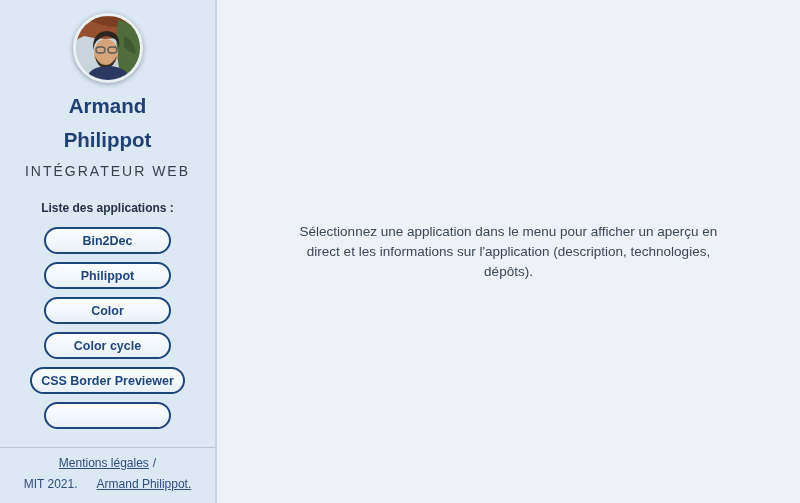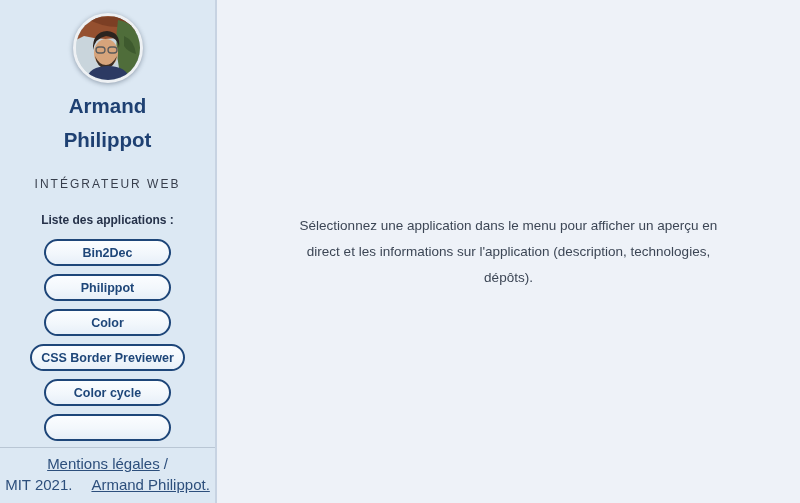--- a/index.html
+++ b/index.html
@@ -25,21 +25,21 @@
     box-shadow: 0 1px 5px rgba(27,43,65,.4);
     overflow: hidden; background: #c9d5dc;
   }
   .avatar svg { display: block; width: 64px; height: 64px; }
   .name {
     margin: 6px 0 0; font-size: 20.5px; font-weight: bold;
     color: var(--accent-dark, #1e4072); line-height: 34px;
   }
   .name .line { display: block; }
   .subtitle {
-    margin-top: 20px; font-size: 12px; letter-spacing: 2px;
+    margin-top: 6px; font-size: 14px; letter-spacing: 2px;
     color: #383f4d; font-weight: normal;
   }
 
   
   .nav { flex: 1 1 auto; overflow: hidden; text-align: center; }
   .nav-label {
     margin: 22px 0 12px; font-size: 12px; font-weight: bold;
     color: #26324a;
   }
   .app-btn {
@@ -52,35 +52,35 @@
     font-family: "Liberation Sans", sans-serif;
     font-size: 12.5px; font-weight: bold;
     cursor: pointer; white-space: nowrap;
   }
 
   
   .side-footer {
     flex: 0 0 auto; height: 56px;
     border-top: 1px solid #b9c6d4;
     padding-top: 8px; text-align: center;
-    font-size: 15px; color: #2d4f7c;
+    font-size: 12px; color: #2d4f7c;
   }
   .footer-line { line-height: 15px; margin-bottom: 6px; white-space: nowrap; }
   .footer-line a { color: #2d4f7c; text-decoration: underline; cursor: pointer; }
   .footer-sep { margin-left: 4px; }
   .license { margin-right: 19px; }
 
   
   .main {
     flex: 1 1 auto; background: var(--main-bg, #eef2f8);
     display: flex; align-items: center; justify-content: center;
   }
   .message {
     max-width: 448px; margin: 0; text-align: center;
-    font-size: 13.5px; line-height: 26px; color: #3c4655;
+    font-size: 13.5px; line-height: 20px; color: #3c4655;
   }
 </style>
 </head>
 <body>
 
 <div class="app">
 
   <aside class="sidebar">
 
     <header class="profile">
@@ -105,22 +105,22 @@
       </h1>
       <div class="subtitle">INTÉGRATEUR WEB</div>
     </header>
 
     <nav class="nav">
       <div class="nav-label">Liste des applications :</div>
       <div class="app-list">
           <button class="app-btn">Bin2Dec</button>
           <button class="app-btn">Philippot</button>
           <button class="app-btn">Color</button>
+          <button class="app-btn">Color cycle</button>
           <button class="app-btn">CSS Border Previewer</button>
-          <button class="app-btn">Color cycle</button>
           <button class="app-btn"></button>
         </div>
     </nav>
 
     <footer class="side-footer">
       <div class="footer-line">
         <a href="#">Mentions légales</a><span class="footer-sep">/</span>
       </div>
       <div class="footer-line">
         <span class="license">MIT 2021.</span><a href="#">Armand Philippot.</a>

